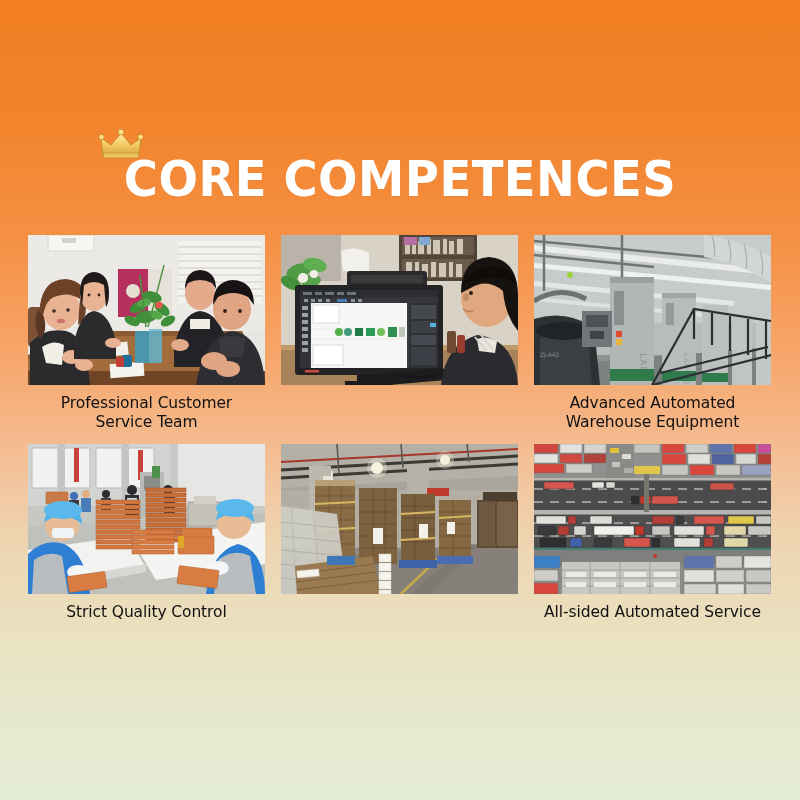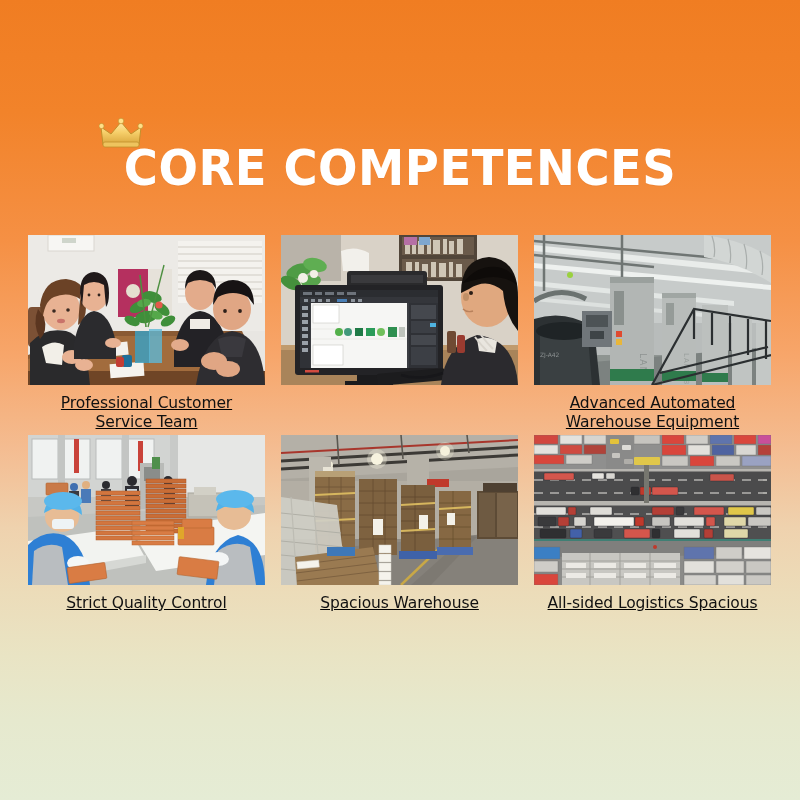--- a/index.html
+++ b/index.html
@@ -29,21 +29,21 @@
         #e9e4c4 82%,
         #e6e9ce 90%,
         #e5ecd5 100%);
     overflow: hidden;
   }
 
   
   #title-block {
     position: absolute;
     left: 0;
-    top: 139px;
+    top: 150px;
     width: 800px;
     text-align: center;
     height: 70px;
   }
   #title-wrap {
     position: relative;
     display: inline-block;
   }
   #page-title {
     font-family: "DejaVu Sans", "Liberation Sans", sans-serif;
@@ -72,23 +72,22 @@
     left: 28px;
     top: 235px;
     width: 744px;
     display: grid;
     grid-template-columns: repeat(3, 237px);
     grid-column-gap: 16px;
     grid-row-gap: 0px;
   }
   .card {
     width: 237px;
-    text-decoration: underline;
-  }
-  .card-row2 { margin-top: 3px; }
+  }
+  .card-row2 { margin-top: 12px; }
 
   .photo {
     position: relative;
     width: 237px;
     height: 150px;
     overflow: hidden;
     background: #cfcfcf;
     border: 0;
     box-shadow: 0 0 0 0 rgba(0,0,0,0);
   }
@@ -712,21 +711,20 @@
           <g fill="#f5f3ec" stroke="#d6d3c8" stroke-width="0.5">
             <rect x="98" y="110" width="12" height="8"></rect>
               <rect x="98" y="119" width="12" height="8"></rect>
             <rect x="98" y="128" width="12" height="8"></rect>
               <rect x="98" y="137" width="12" height="8"></rect>
             <rect x="98" y="146" width="12" height="4"></rect>
             <rect x="16" y="126" width="22" height="7" transform="rotate(-5 27 129)"></rect>
           </g>
         </svg>
       </div>
-      <div class="caption cap-1line">Spacious Warehouse</div>
     </div>
 
     <div class="card card-row2">
       <div class="photo">
         <svg viewBox="0 0 237 150" preserveAspectRatio="xMidYMid slice">
           <rect width="237" height="150" fill="#9a9a99"></rect>
 
           <rect x="0" y="0" width="237" height="36" fill="#8f8f8e"></rect>
           <g stroke="#6f6f6e" stroke-width="0.4">
             <rect x="0" y="0" width="24" height="9" fill="#d1463f"></rect>
@@ -856,17 +854,17 @@
             <rect x="150" y="126" width="30" height="12" fill="#e2e0db"></rect>
             <rect x="182" y="126" width="28" height="12" fill="#d2d0cb"></rect>
             <rect x="212" y="126" width="25" height="12" fill="#c9c7c2"></rect>
             <rect x="150" y="140" width="32" height="10" fill="#d4d2cd"></rect>
             <rect x="184" y="140" width="26" height="10" fill="#e2e0db"></rect>
             <rect x="212" y="140" width="25" height="10" fill="#cac8c3"></rect>
           </g>
           <circle cx="121" cy="112" r="2" fill="#c0392b"></circle>
         </svg>
       </div>
-      <div class="caption cap-1line">All-sided Logistics Spacious</div>
+      <div class="caption cap-1line">All-sided Automated Service</div>
     </div>
 
   </div>
 </div>
 
 </body></html>

